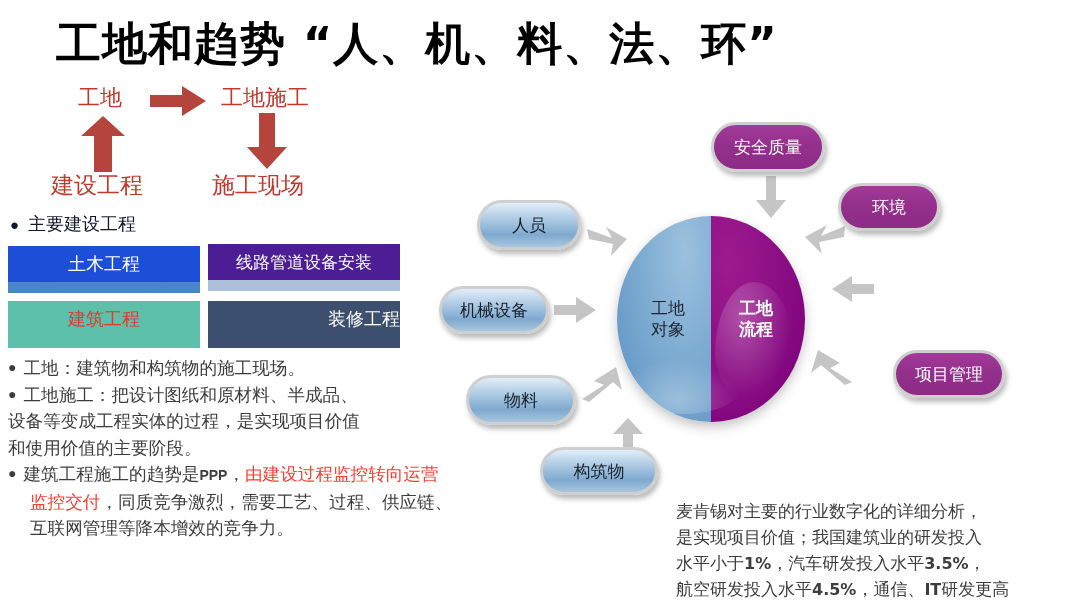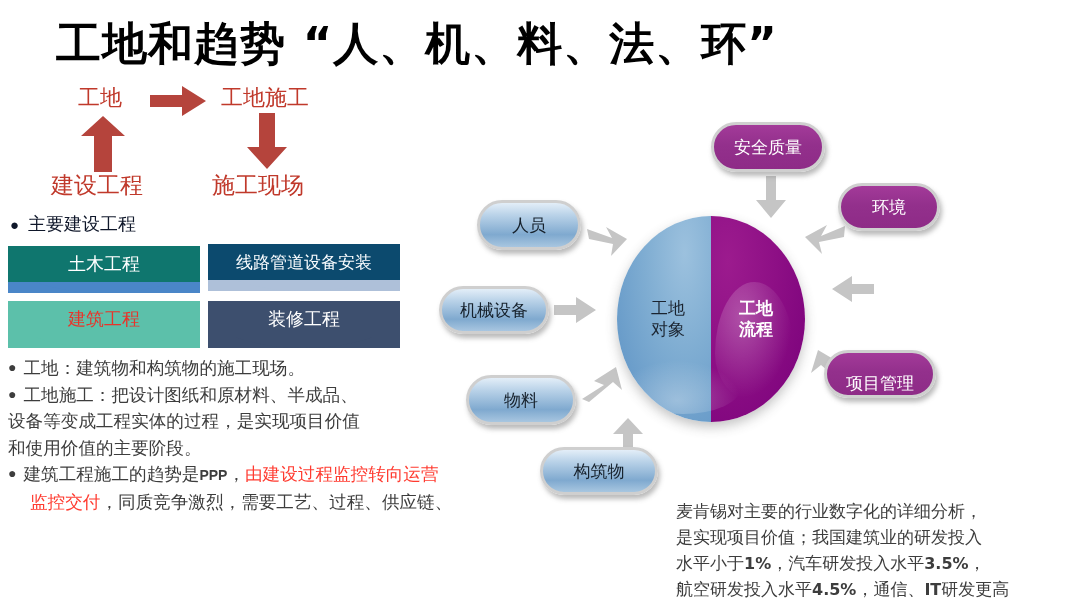--- a/index.html
+++ b/index.html
@@ -48,28 +48,28 @@
   }
   .banner .tail {
     position: absolute; left: 0; top: 36px; width: 192px; height: 11px;
     overflow: hidden;
   }
   .banner .tail::before {
     content: ""; position: absolute; left: 0; top: -26px;
     width: 192px; height: 37px; background: inherit;
     border-radius: 0 0 50% 50% / 0 0 100% 100%;
   }
-  .b1 { left: 8px;   top: 246px; background: #0f766e; color: #fff; }
+  .b1 { left: 8px;   top: 246px; background: #1d4ed8; color: #fff; }
   .b1 .tail { background: #4a86c8; }
-  .b2 { left: 208px; top: 244px; background: #0c4a6e; color: #fbfdff; }
+  .b2 { left: 208px; top: 244px; background: #4c1d95; color: #fbfdff; }
   .b2 .tail { background: #aec0d9; }
   .b2 .label { font-size: 17px; }
   .b3 { left: 8px;   top: 301px; background: #5cc0aa; color: #e8342a; }
   .b3 .tail { background: #5cc0aa; }
-  .b4 { left: 208px; top: 301px; background: #3d4f6e; color: #ffffff; }
+  .b4 { left: 208px; top: 301px; background: #3d4f6e; color: #ffffff; justify-content: flex-end; }
   .b4 .tail { background: #3d4f6e; }
 
   
   .para {
     position: absolute; left: 8px; top: 355px; width: 528px;
     font-size: 17.6px; line-height: 26.5px; color: #3d3d3d;
   }
   .para p { white-space: normal; }
   .para .dot { font-size: 14px; margin-right: 7px; vertical-align: 2px; }
   .para .red { color: #ff3b30; }
@@ -131,21 +131,21 @@
     background: linear-gradient(to bottom, #a33a99 0%, #93308c 45%, #8e2b87 100%);
     color: #ffffff;
   }
   .p-renyuan   { left: 477px; top: 200px; width: 104px; height: 50px; }
   .p-jixie     { left: 439px; top: 286px; width: 110px; height: 48px; }
   .p-wuliao    { left: 466px; top: 375px; width: 110px; height: 50px; }
   .p-gouzhu    { left: 540px; top: 447px; width: 118px; height: 48px; }
   .p-anquan    { left: 711px; top: 122px; width: 114px; height: 50px; text-align: center; }
   .p-huanjing  { left: 838px; top: 183px; width: 102px; height: 48px; }
   .p-chengben  { left: 874px; top: 262px; width: 100px; height: 48px; }
-  .p-xiangmu   { left: 824px; top: 350px; width: 112px; height: 48px; align-items: flex-end; }
+  .p-xiangmu   { left: 893px; top: 350px; width: 112px; height: 48px; }
 
   
   .ga { position: absolute; }
 
   
   .bottom-note {
     position: absolute; left: 676px; top: 499px; width: 404px;
     font-size: 17px; line-height: 26px; color: #3d3d3d;
   }
   .bottom-note .sans {
@@ -206,21 +206,21 @@
       <span class="dot">●</span><span>工地：建筑物和构筑物的施工现场。</span>
     </p>
     <p>
       <span class="dot">●</span><span>工地施工：把设计图纸和原材料、半成品、</span><br>
       <span>设备等变成工程实体的过程，是实现项目价值</span><br>
       <span>和使用价值的主要阶段。</span>
     </p>
     <p>
       <span class="dot">●</span><span>建筑工程施工的趋势是</span><span class="sans">PPP</span><span>，</span><span class="red">由建设过程监控转向运营</span><br>
       <span class="ind"></span><span class="red">监控交付</span><span>，同质竞争激烈，需要工艺、过程、供应链、</span><br>
-      <span class="ind"></span>
+      <span class="ind"></span><span>互联网管理等降本增效的竞争力。</span>
     </p>
   </div>
 
   <div class="ga" style="left:585px; top:225px;">
     <svg width="44" height="34" viewBox="0 0 44 34">
       <path d="M2 4 L27 13 L21 2 L42 14 L26 31 L28 19 L4 14 Z" fill="#c5c5c5"></path>
     </svg>
   </div>
 
   <div class="ga" style="left:554px; top:297px;">

